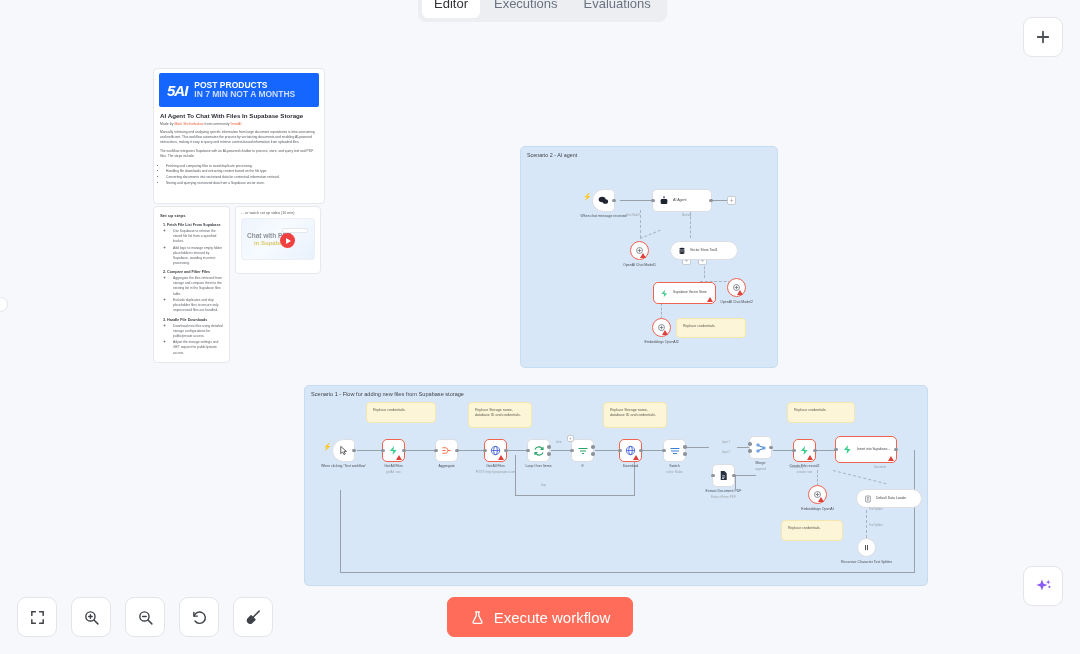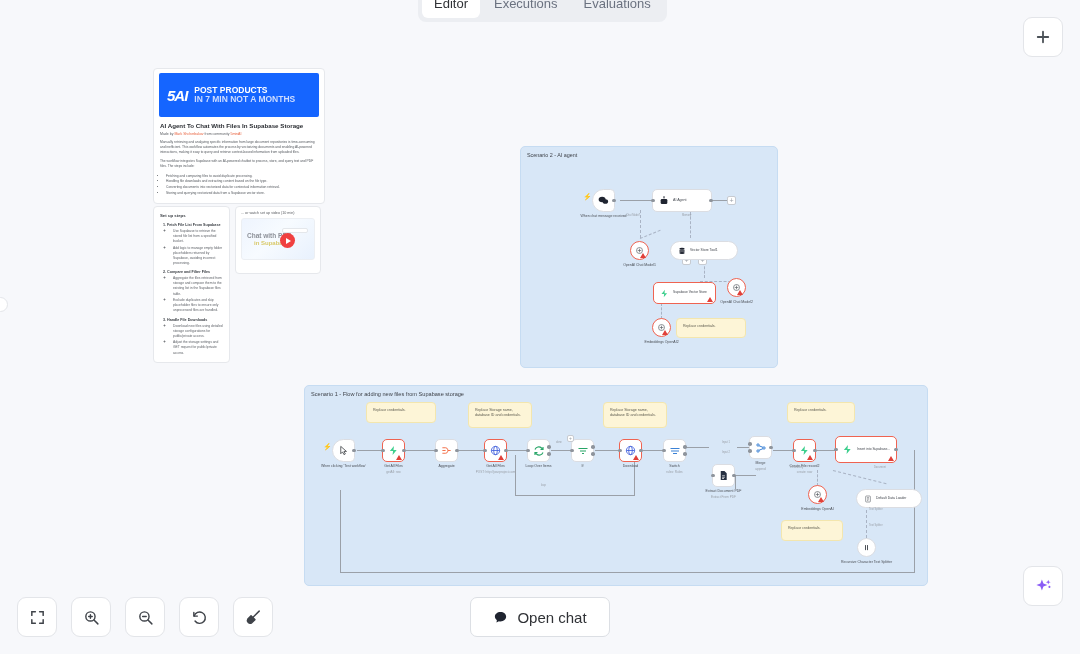--- a/index.html
+++ b/index.html
@@ -63,21 +63,21 @@
     position: absolute; background: #fdf5d7; border: 1px solid #f3e6ae;
     border-radius: 4px; padding: 5px 6px; font-size: 3.6px; line-height: 1.45;
     color: #5b5a4e; overflow: hidden;
   }
   .sticky-doc {
     position: absolute; background: #ffffff; border: 1px solid #e6e8ec;
     border-radius: 4px; overflow: hidden;
   }
 
   .banner {
-    background: #1565ff; color: #fff; height: 44px; margin: 4px 5px 0 5px;
+    background: #1565ff; color: #fff; height: 34px; margin: 4px 5px 0 5px;
     display: flex; align-items: center; gap: 7px; padding: 0 8px; border-radius: 2px;
   }
   .banner .logo { font-size: 15px; font-weight: bold; font-style: italic; letter-spacing: -1px; }
   .banner .l1 { font-size: 8.5px; font-weight: bold; line-height: 9.5px; }
   .banner .l2 { font-size: 8.5px; font-weight: bold; line-height: 9.5px; color: #cddcff; }
 
   .doc-body { padding: 5px 6px 6px 6px; }
   .doc-h1 { font-size: 6.2px; font-weight: bold; color: #2b2e33; margin-bottom: 3px; }
   .doc-by { font-size: 3.5px; color: #5b5e63; margin-bottom: 4px; }
   .doc-by .lnk { color: #e8603c; }
@@ -682,23 +682,23 @@
       <span>
         <svg class="ic" width="17" height="17" viewBox="0 0 24 24" fill="none" stroke="#3f4349" stroke-width="2" stroke-linecap="round" stroke-linejoin="round">
           <path d="M20 3 11 12"></path>
             <path d="M8.5 9.5 14 15l-4.5 4.5a4 4 0 0 1-5.5-5.5z" fill="#3f4349"></path>
         </svg>
       </span>
     </div>
   </div>
 
   <div class="actions">
-    <div class="btn-chat">
+    <div class="btn-exec">
       <span>
-        <svg class="ic" width="15" height="15" viewBox="0 0 24 24" fill="#1f2430">
-          <path d="M12 3C6.8 3 3 6.4 3 10.5c0 2.3 1.2 4.3 3.2 5.7L5.5 20l4-2.1c.8.2 1.6.3 2.5.3 5.2 0 9-3.4 9-7.7S17.2 3 12 3z"></path>
+        <svg class="ic" width="15" height="15" viewBox="0 0 24 24" fill="none" stroke="#fff" stroke-width="2" stroke-linecap="round" stroke-linejoin="round">
+          <path d="M9 3h6M10 3v6L5 19a1.6 1.6 0 0 0 1.4 2.4h11.2A1.6 1.6 0 0 0 19 19l-5-10V3"></path>
         </svg>
       </span>
-      <span>Open chat</span>
+      <span>Execute workflow</span>
     </div>
   </div>
 
 </div>
 
 </body></html>

